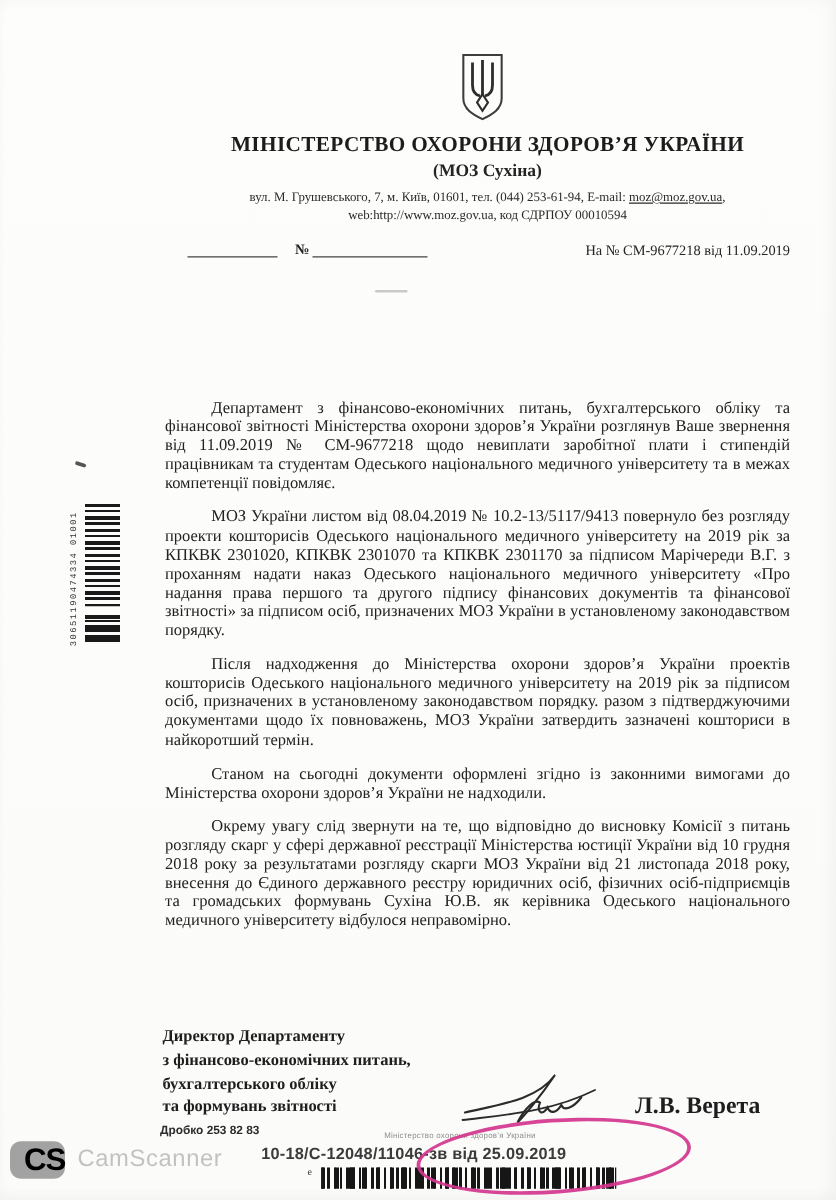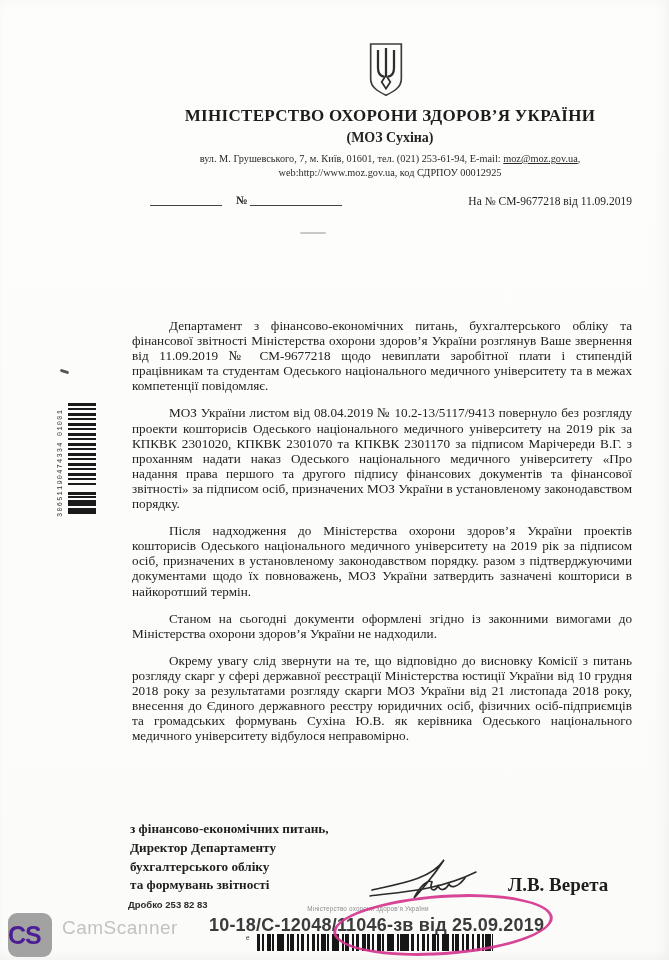--- a/index.html
+++ b/index.html
@@ -28,21 +28,21 @@
     margin:12px; text-indent:37px; text-align:justify;
     font-size:13.2px; line-height:15.1px; color:#222;
   }
   
   .sig-title { position:absolute; left:130px; top:820px; font-weight:bold; font-size:13.2px; line-height:18.8px; color:#1e1e1e; }
   .sig-name { position:absolute; left:508px; top:874px; font-weight:bold; font-size:19px; color:#1e1e1e; }
   .sig-scrawl { position:absolute; left:368px; top:850px; width:115px; height:58px; }
   .executor { position:absolute; left:128px; top:899px; font-family:"Liberation Sans",sans-serif; font-weight:bold; font-size:9.5px; color:#2c2c2c; }
   
   .stamp-org { position:absolute; left:283px; top:905px; width:170px; font-family:"Liberation Sans",sans-serif; font-size:6.3px; color:#8d8d8d; text-align:center; letter-spacing:0.2px; }
-  .stamp-reg { position:absolute; left:209px; top:915px; font-family:"Liberation Sans",sans-serif; font-weight:bold; font-size:18px; color:#3b3b3b; letter-spacing:0.2px; }
+  .stamp-reg { position:absolute; left:209px; top:915px; font-family:"Liberation Sans",sans-serif; font-weight:bold; font-size:13px; color:#3b3b3b; letter-spacing:0.2px; }
   .stamp-tick { position:absolute; left:246px; top:933px; font-size:8px; color:#333; }
   .hbarcode {
     position:absolute; left:257px; top:934px; width:236px; height:17px;
     background-color:transparent;
     background-image:
       repeating-linear-gradient(90deg, #161616 0 2px, transparent 2px 5px),
       repeating-linear-gradient(90deg, #161616 0 3px, transparent 3px 11px),
       repeating-linear-gradient(90deg, transparent 0 23px, #161616 23px 27px, transparent 27px 41px);
   }
   .pink-oval {
@@ -67,24 +67,24 @@
     position:absolute; left:10px; top:97px; width:28px; height:24px;
     background-image:
       repeating-linear-gradient(180deg, #1a1a1a 0 2px, transparent 2px 4px),
       repeating-linear-gradient(180deg, #1a1a1a 0 3px, transparent 3px 9px);
   }
   .speckle { position:absolute; background:#555; }
   .sp1 { left:60px; top:370px; width:9px; height:3px; transform:rotate(18deg); border-radius:2px; }
   .sp2 { left:300px; top:232px; width:26px; height:2px; background:#c9c9c9; border-radius:2px; }
   
   .cs-logo {
-    position:absolute; left:8px; top:913px; width:44px; height:44px;
-    background:#a2a2a2; border-radius:9px; color:#4c1d95;
+    position:absolute; left:8px; top:913px; width:44px; height:30px;
+    background:#a2a2a2; border-radius:9px; color:#000000;
     font-family:"Liberation Sans",sans-serif; font-weight:bold; font-size:25px;
-    display:flex; align-items:center; justify-content:flex-start; letter-spacing:-1px;
+    display:flex; align-items:center; justify-content:flex-end; letter-spacing:-1px;
   }
   .cs-text {
     position:absolute; left:62px; top:916px;
     font-family:"Liberation Sans",sans-serif; font-size:19px; line-height:24px;
     color:#c2c2c2; letter-spacing:0.5px;
   }
 </style>
 </head>
 <body>
 
@@ -95,22 +95,22 @@
       <path d="M7 3 h46 v52 c0 13 -11 19 -23 25 c-12 -6 -23 -12 -23 -25 z" fill="none" stroke="#3c3c3c" stroke-width="2.5"></path>
       <path d="M18 12 V39 C18 47 22 51 27 52 M42 12 V39 C42 47 38 51 33 52 M30 9 V52" fill="none" stroke="#2e2e2e" stroke-width="3.4"></path>
       <path d="M30 50 L23.5 60 L30 70 L36.5 60 Z" fill="none" stroke="#2e2e2e" stroke-width="2.6"></path>
     </svg>
   </div>
 
   <div class="hdr">
     <div class="hdr-title">МІНІСТЕРСТВО ОХОРОНИ ЗДОРОВ’Я УКРАЇНИ</div>
     <div class="hdr-sub">(МОЗ Сухіна)</div>
     <div class="hdr-addr">
-      <span>вул. М. Грушевського, 7, м. Київ, 01601, тел. (021) 253-61-94, E-mail: </span><span class="email">moz@moz.gov.ua</span><span>,</span><br>
-      <span>web:http://www.moz.gov.ua, код СДРПОУ 00012925</span>
+      <span>вул. М. Грушевського, 7, м. Київ, 01601, тел. (044) 253-61-94, E-mail: </span><span class="email">moz@moz.gov.ua</span><span>,</span><br>
+      <span>web:http://www.moz.gov.ua, код СДРПОУ 00010594</span>
     </div>
   </div>
 
   <div class="refrow">
     <span class="blank b1"></span><span class="no-label">№</span><span class="blank b2"></span>
     <span class="reply">На  № СМ-9677218  від 11.09.2019</span>
   </div>
 
   <div class="speckle sp1"></div>
   <div class="speckle sp2"></div>
@@ -123,22 +123,22 @@
 
   <div class="bodytext">
     <p>Департамент з фінансово-економічних питань, бухгалтерського обліку та фінансової звітності Міністерства охорони здоров’я України розглянув Ваше звернення від 11.09.2019 № СМ-9677218 щодо невиплати заробітної плати і стипендій працівникам та студентам Одеського національного медичного університету та в межах компетенції повідомляє.</p>
     <p>МОЗ України листом від 08.04.2019 № 10.2-13/5117/9413 повернуло без розгляду проекти кошторисів Одеського національного медичного університету на 2019 рік за КПКВК 2301020, КПКВК 2301070 та КПКВК 2301170 за підписом Марічереди В.Г. з проханням надати наказ Одеського національного медичного університету «Про надання права першого та другого підпису фінансових документів та фінансової звітності» за підписом осіб, призначених МОЗ України в установленому законодавством порядку.</p>
     <p>Після надходження до Міністерства охорони здоров’я України проектів кошторисів Одеського національного медичного університету на 2019 рік за підписом осіб, призначених в установленому законодавством порядку. разом з підтверджуючими документами щодо їх повноважень, МОЗ України затвердить зазначені кошториси в найкоротший термін.</p>
     <p>Станом на сьогодні документи оформлені згідно із законними вимогами до Міністерства охорони здоров’я України не надходили.</p>
     <p>Окрему увагу слід звернути на те, що відповідно до висновку Комісії з питань розгляду скарг у сфері державної реєстрації Міністерства юстиції України від 10 грудня 2018 року за результатами розгляду скарги МОЗ України від 21 листопада 2018 року, внесення до Єдиного державного реєстру юридичних осіб, фізичних осіб-підприємців та громадських формувань Сухіна Ю.В. як керівника Одеського національного медичного університету відбулося неправомірно.</p>
   </div>
 
   <div class="sig-title">
+    <div>Директор Департаменту</div>
     <div>з фінансово-економічних питань,</div>
-    <div>Директор Департаменту</div>
     <div>бухгалтерського обліку</div>
     <div>та формувань звітності</div>
   </div>
 
   <div class="sig-scrawl">
     <svg width="115" height="58" viewBox="0 0 115 58">
       <path d="M4 40 C30 34 62 30 76 10 C64 28 50 44 46 48 C52 36 60 29 64 32 C61 40 66 43 70 36 C72 41 77 41 81 34 C83 39 90 37 97 28" fill="none" stroke="#2b2b2b" stroke-width="1.7" stroke-linecap="round"></path>
       <path d="M2 46 C34 42 72 40 108 22" fill="none" stroke="#2b2b2b" stroke-width="1.5" stroke-linecap="round"></path>
     </svg>
   </div>

